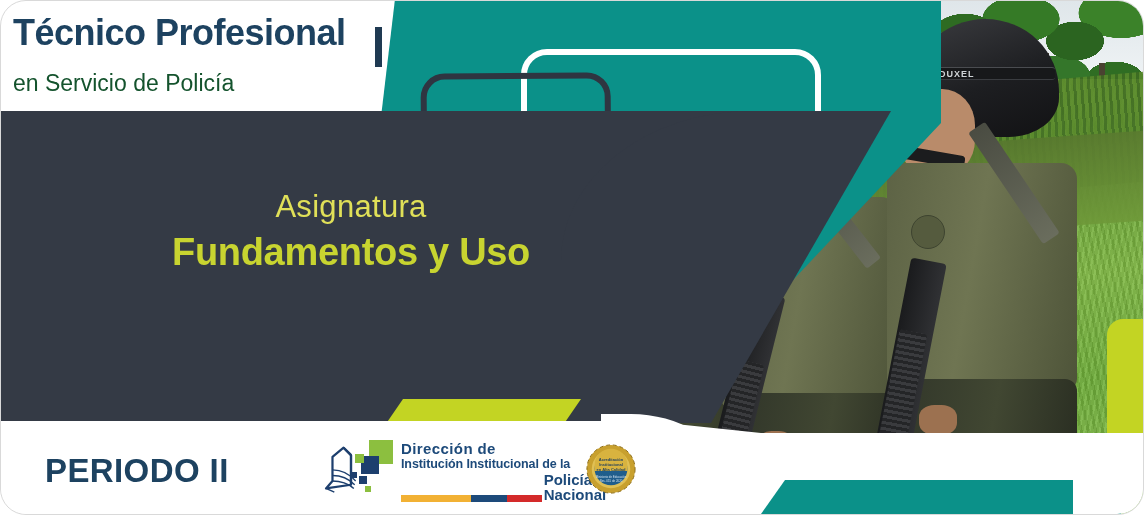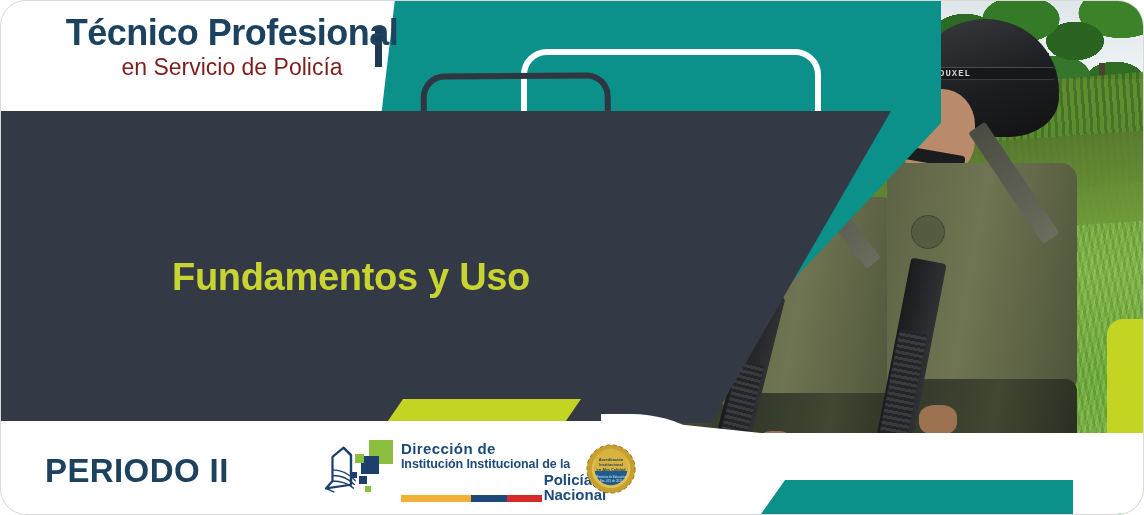--- a/index.html
+++ b/index.html
@@ -56,21 +56,21 @@
           border-radius:12px 16px 10px 8px; }
   .pants{ position:absolute; background:linear-gradient(100deg,#32372a 0%,#414732 50%,#272b20 100%);
           border-radius:10px 12px 6px 6px; }
   .head{ position:absolute; background:#8a6349; border-radius:46% 42% 40% 44%; }
   .head2{ position:absolute; background:#b98b6a; border-radius:46% 42% 40% 44%; }
   .helmet{ position:absolute; background:linear-gradient(160deg,#3b3c40 0%,#1d1e21 55%,#121214 100%);
            border-radius:52% 50% 34% 36% / 66% 62% 34% 32%; }
   .helmet-band{ position:absolute; height:13px; background:#17181a;
                 border-top:1px solid #4a4c50; border-bottom:1px solid #3a3c40; border-radius:3px; }
   .helmet-txt{ position:absolute; color:#cfd3d6; font-size:9px; letter-spacing:1px;
-               font-family:Liberation Mono, monospace; font-weight:bold; }
+               font-family:Liberation Sans, sans-serif; font-weight:bold; }
   .chinstrap{ position:absolute; background:#1b1c1e; border-radius:4px; }
   .strap{ position:absolute; background:linear-gradient(90deg,#4a4c42,#6a6d5d); border-radius:3px; }
   .patch{ position:absolute; background:#555b3e; border-radius:50%; border:1px solid #3e4430; }
   .rifle{ position:absolute; background:linear-gradient(90deg,#1a1b1d,#303134); border-radius:4px; }
   .mag{ position:absolute; background:repeating-linear-gradient(180deg,#242527 0 3px,#3a3b3e 3px 6px);
         border-radius:3px; }
   .hand{ position:absolute; background:#9c7150; border-radius:40%; }
   .teal-big{
     position:absolute; left:380px; top:-2px; width:560px; height:400px;
     background:#0b9189;
@@ -97,29 +97,29 @@
     border-radius:0 0 0 0;
   }
   .navy-curve{
     position:absolute; left:560px; top:110px; width:330px; height:312px;
     background:#343a45;
     border-top-left-radius:190px 150px;
     clip-path:polygon(0 0, 330px 0, 150px 312px, 0 312px);
   }
 
   
-  .header{ position:absolute; left:21px; top:14px; width:420px;text-align:center; }
+  .header{ position:absolute; left:12px; top:14px; width:420px; }
   .h-main{ font-size:36px; font-weight:bold; color:#1d4260; letter-spacing:-.5px;
            line-height:1.02; }
-  .h-sub{ font-size:23px; color:#7f1d1d; line-height:1.2; margin-top:2px; }
+  .h-sub{ font-size:23px; color:#14532d; line-height:1.2; margin-top:18px; }
 
   
   .asig{ position:absolute; left:0; top:188px; width:700px; text-align:center;
          font-size:31px; color:#e0e058; letter-spacing:.3px; }
-  .course{ position:absolute; left:0; top:254px; width:700px; text-align:center;
+  .course{ position:absolute; left:0; top:229px; width:700px; text-align:center;
            font-size:38px; font-weight:bold; color:#c8d430; line-height:1.18;
            letter-spacing:-.3px; }
 
   
   .lime-par{
     position:absolute; left:380px; top:398px; width:200px; height:32px;
     background:#c3d423;
     clip-path:polygon(22px 0, 200px 0, 178px 32px, 0 32px);
   }
   
@@ -243,20 +243,21 @@
   <div class="navy-tick"></div>
 
   <div class="navy-panel"></div>
   <div class="navy-curve"></div>
 
   <div class="header">
     <div class="h-main">Técnico Profesional</div>
     <div class="h-sub">en Servicio de Policía</div>
   </div>
 
+  <div class="asig">Asignatura</div>
   <div class="course">
     <div>Fundamentos y Uso</div>
   </div>
 
   <div class="lime-par"></div>
   <div class="lime-right"></div>
 
   <div class="white-bar"></div>
   <div class="white-bar-curve"></div>
   <div class="teal-strip"></div>

